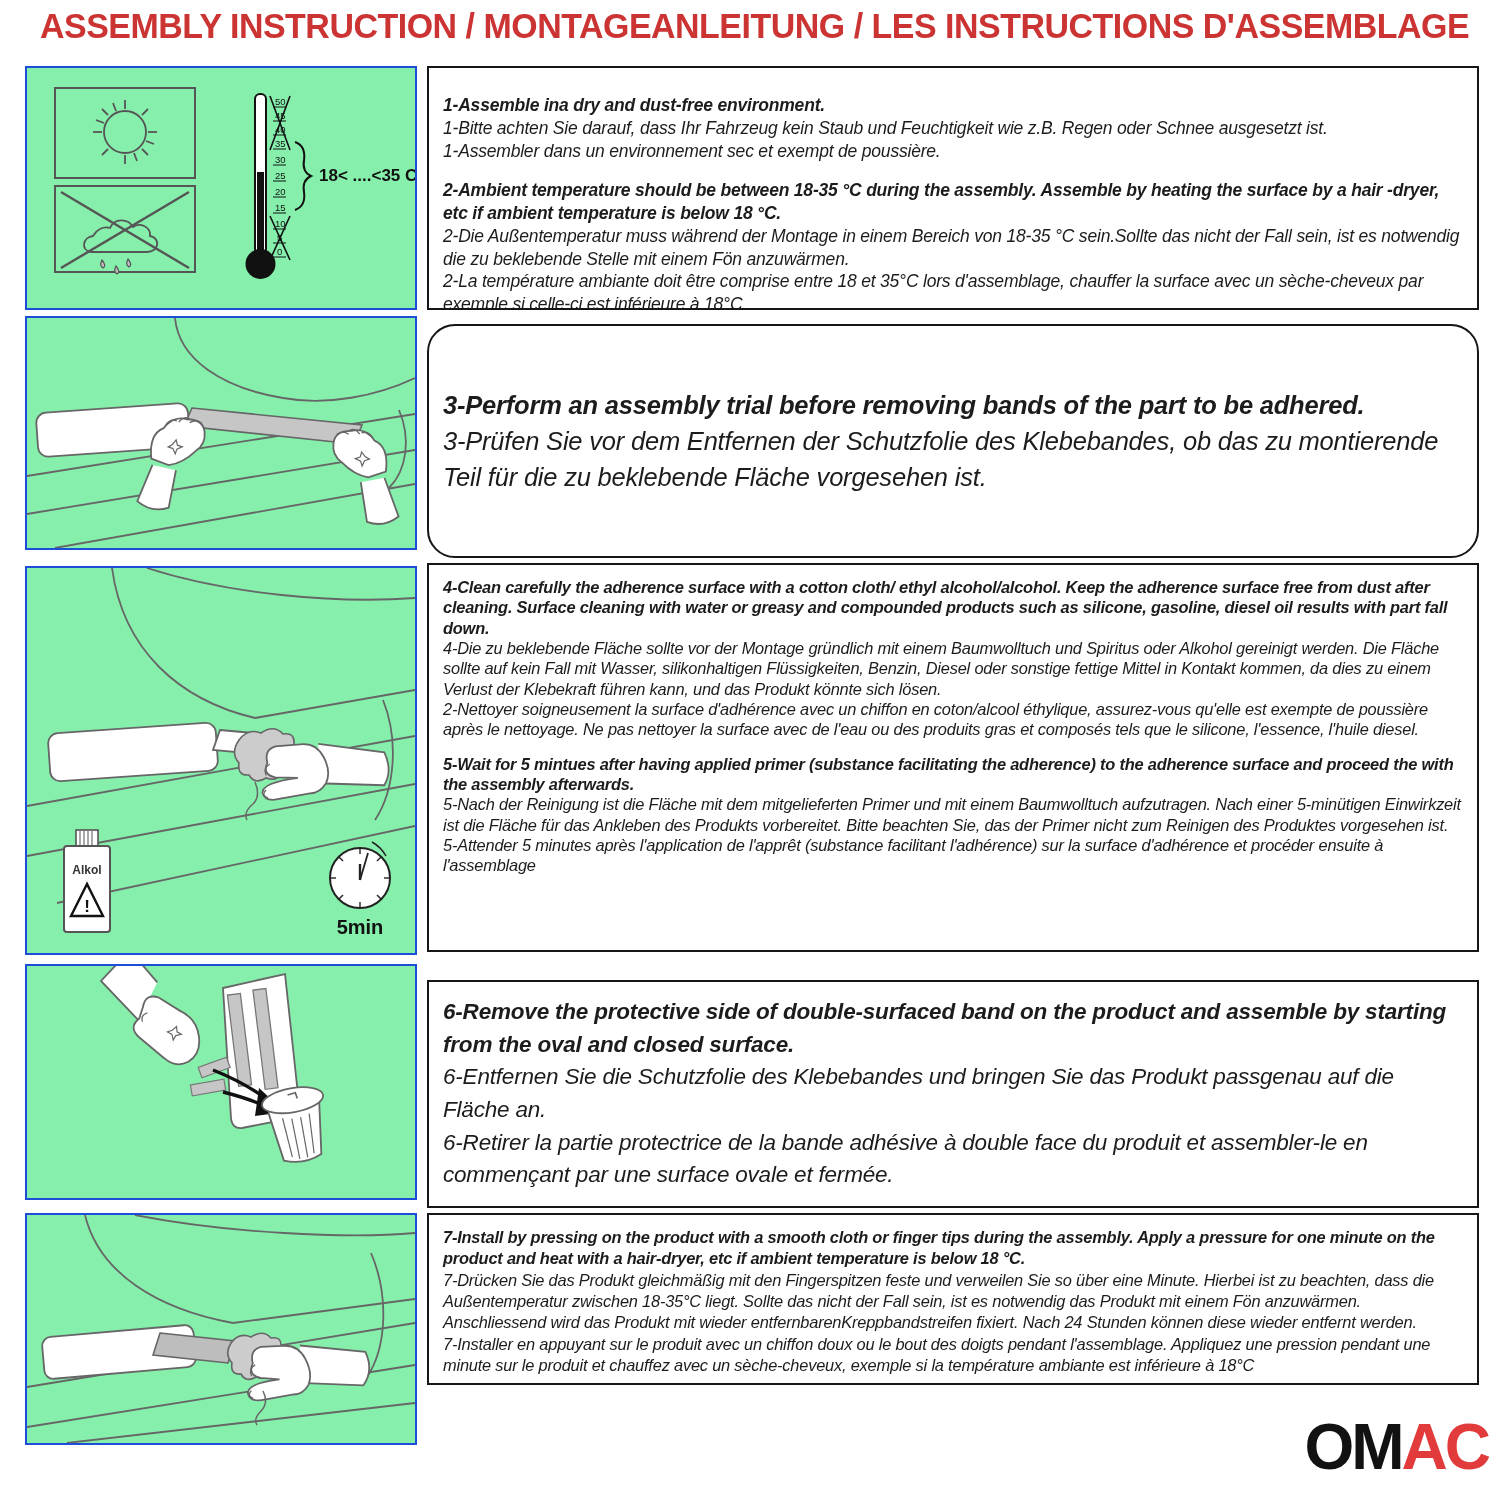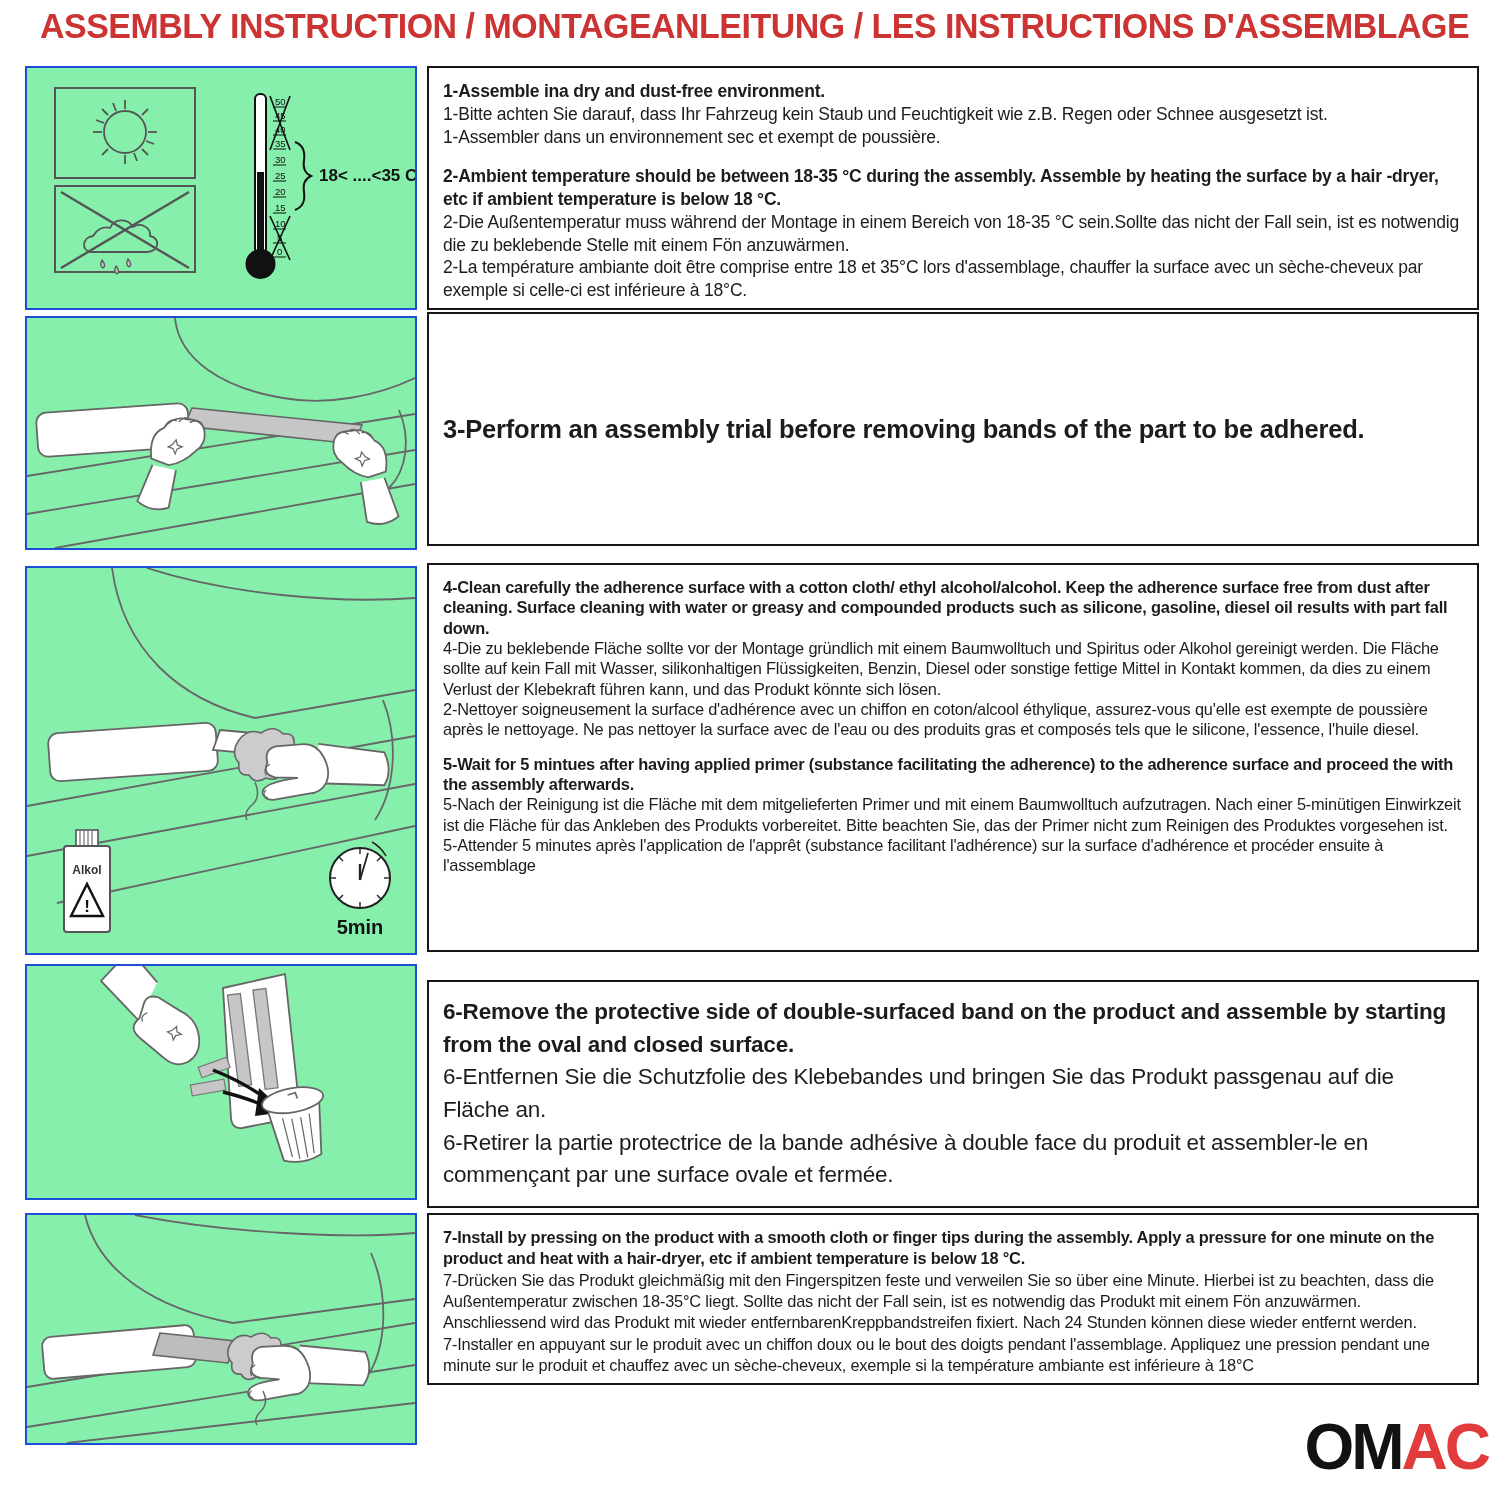--- a/index.html
+++ b/index.html
@@ -5,21 +5,21 @@
   html,body{margin:0;padding:0;background:#fff;}
   body{width:1500px;height:1500px;position:relative;overflow:hidden;
        font-family:"Liberation Sans","DejaVu Sans",sans-serif;color:#1c1c1c;}
   .page-title{position:absolute;left:40px;top:6px;width:1440px;
       font-size:35px;font-weight:800;letter-spacing:-.5px;white-space:nowrap;
       transform:scaleX(.97);transform-origin:left center;}
   .illus-box{position:absolute;left:25px;width:392px;border:2px solid #1d4ed8;
       background:#86efac;box-sizing:border-box;}
   .text-box{position:absolute;left:427px;width:1052px;border:2px solid #161616;
       background:#fff;box-sizing:border-box;overflow:hidden;}
-  .step-text{padding:12px 14px;}
+  .step-text{padding:26px 14px;font-style:italic;}
   .step-text p{margin:0;letter-spacing:-.2px;}
   .step-text p.b{font-weight:bold;}
   .gap{height:16px;}
   .size-sm p{font-size:17.5px;line-height:1.31;}
   .size-xs p{font-size:16.4px;line-height:1.24;}
   .size-xs .gap{height:14px;}
   .size-xs5 p{font-size:16.4px;line-height:1.3;}
   .size-lg p{font-size:25.5px;line-height:1.42;}
   .size-md p{font-size:22.5px;line-height:1.45;}
   .vcenter{display:flex;flex-direction:column;justify-content:center;}
@@ -136,23 +136,24 @@
       <path d="M0,6 l2,5 5,1 -5,3 -1,5 -3,-5 -5,-1 4,-3 z" fill="none" stroke="#666" stroke-width="1.2"></path>
     </g>
     <g transform="translate(334,128) rotate(-6) scale(-1,1)">
       <path d="M-20,34 L-30,74 Q-14,84 2,76 L4,36" fill="#fff" stroke="#666" stroke-width="1.8"></path>
       <path d="M-22,28 Q-28,4 -14,-4 Q-6,-18 8,-16 Q24,-18 27,-6 Q30,6 21,14 Q10,28 -4,32 Z" fill="#fff" stroke="#666" stroke-width="1.8"></path>
       <path d="M-13,-6 q4,-9 11,-7 M0,-12 q5,-8 11,-4 M11,-13 q6,-5 12,-1" fill="none" stroke="#666" stroke-width="1.4"></path>
       <path d="M0,6 l2,5 5,1 -5,3 -1,5 -3,-5 -5,-1 4,-3 z" fill="none" stroke="#666" stroke-width="1.2"></path>
     </g>
   </svg>
 </div>
-<div class="text-box size-lg vcenter" style="top:312px;height:234px;">
+<div class="text-box size-lg vcenter" style="top:324px;height:234px;border-radius:28px;">
   <div class="step-text">
       <p class="b">3-Perform an assembly trial before removing bands of the part to be adhered.</p>
+      <p class="r">3-Prüfen Sie vor dem Entfernen der Schutzfolie des Klebebandes, ob das zu montierende Teil für die zu beklebende Fläche vorgesehen ist.</p>
     </div>
 </div>
 
 <div class="illus-box" style="top:566px;height:389px;">
   <svg viewBox="0 0 388 385" width="100%" height="100%">
     <g fill="none" stroke="#666" stroke-width="1.8">
       <path d="M85,0 C96,82 152,132 228,150"></path>
       <path d="M120,0 C200,26 310,36 388,30"></path>
       <path d="M228,150 L388,122"></path>
       <path d="M356,132 C372,172 368,222 348,252"></path>

